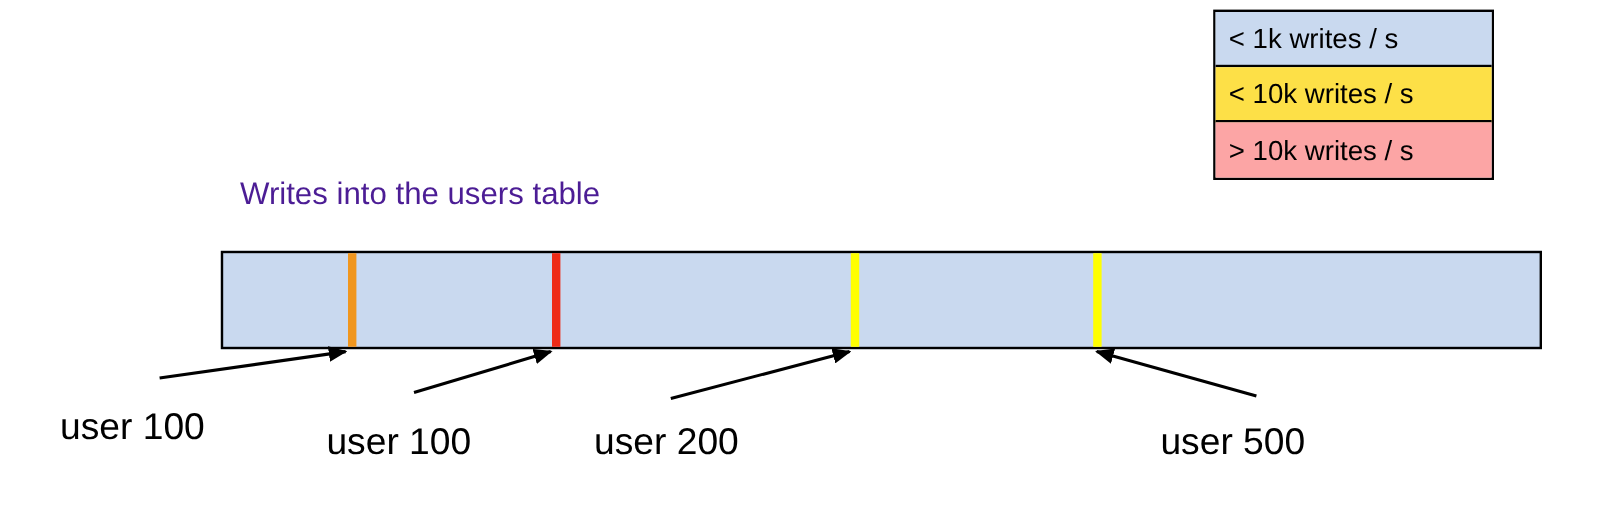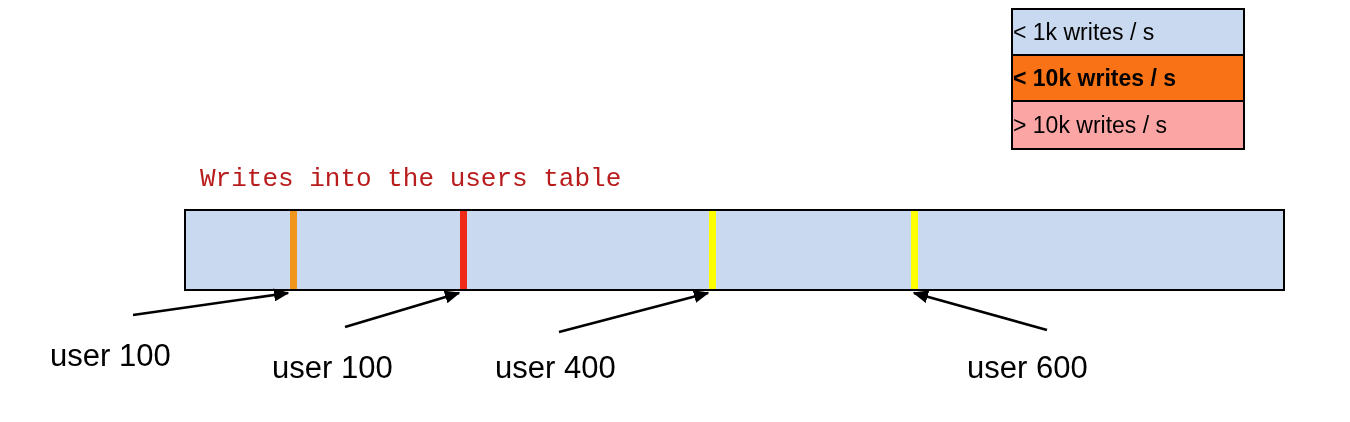--- a/index.html
+++ b/index.html
@@ -26,40 +26,40 @@
     width: 234px;
     border: 2px solid #000000;
     box-sizing: border-box;
   }
   .legend-row {
     height: 46px;
     box-sizing: border-box;
     border-bottom: 2px solid #000000;
     display: flex;
     align-items: center;
+    padding-left: 11px;
   }
   .legend-row:last-child {
     border-bottom: none;
   }
   .legend-label {
     font-size: 23px;
     color: #000000;
     white-space: nowrap;
     letter-spacing: 0px;
   }
 
   
   .chart-title {
     position: absolute;
     left: 200px;
-    top: 164px;
+    top: 146px;
     font-size: 26px;
-    color: #b91c1c;
+    color: #4c1d95;
     white-space: nowrap;
-    font-family: Liberation Mono, monospace;
   }
 
   
   .bar {
     position: absolute;
     left: 184px;
     top: 209px;
     width: 1101px;
     height: 82px;
     box-sizing: border-box;
@@ -93,21 +93,21 @@
 </style>
 </head>
 <body>
 
 <div id="canvas">
 
   <div class="legend">
     <div class="legend-row" style="background:#c9d9ef;">
       <span class="legend-label">&lt; 1k writes / s</span>
     </div>
-    <div class="legend-row" style="background:#f97316;font-weight:bold;">
+    <div class="legend-row" style="background:#fde047;">
       <span class="legend-label">&lt; 10k writes / s</span>
     </div>
     <div class="legend-row" style="background:#fca5a5;">
       <span class="legend-label">&gt; 10k writes / s</span>
     </div>
   </div>
 
   <div class="chart-title">Writes into the users table</div>
 
   <div class="bar">
@@ -124,16 +124,16 @@
       </marker>
     </defs>
     <line x1="133" y1="315" x2="288" y2="293" stroke="#000000" stroke-width="2.6" marker-end="url(#arrowhead)"></line>
     <line x1="345" y1="327" x2="459" y2="293" stroke="#000000" stroke-width="2.6" marker-end="url(#arrowhead)"></line>
     <line x1="559" y1="332" x2="708" y2="293" stroke="#000000" stroke-width="2.6" marker-end="url(#arrowhead)"></line>
     <line x1="1047" y1="330" x2="914" y2="293" stroke="#000000" stroke-width="2.6" marker-end="url(#arrowhead)"></line>
   </svg>
 
   <div class="user-label" style="left:50px; top:338px;">user 100</div>
   <div class="user-label" style="left:272px; top:350px;">user 100</div>
-  <div class="user-label" style="left:495px; top:350px;">user 400</div>
-  <div class="user-label" style="left:967px; top:350px;">user 600</div>
+  <div class="user-label" style="left:495px; top:350px;">user 200</div>
+  <div class="user-label" style="left:967px; top:350px;">user 500</div>
 
 </div>
 
 </body></html>

